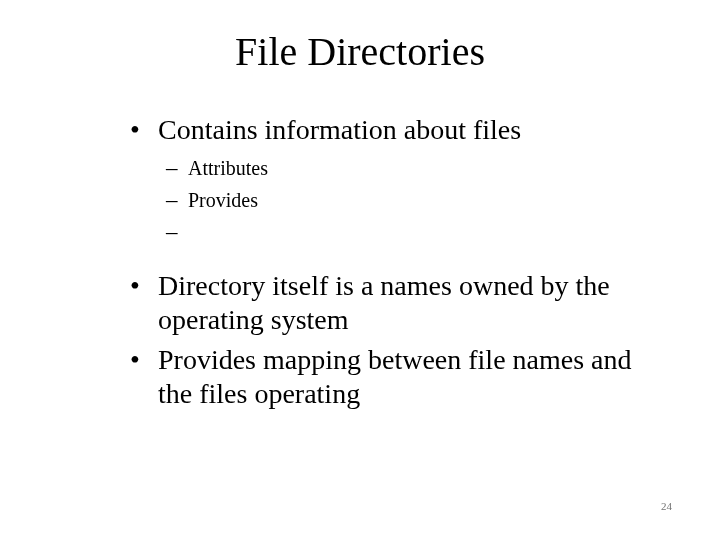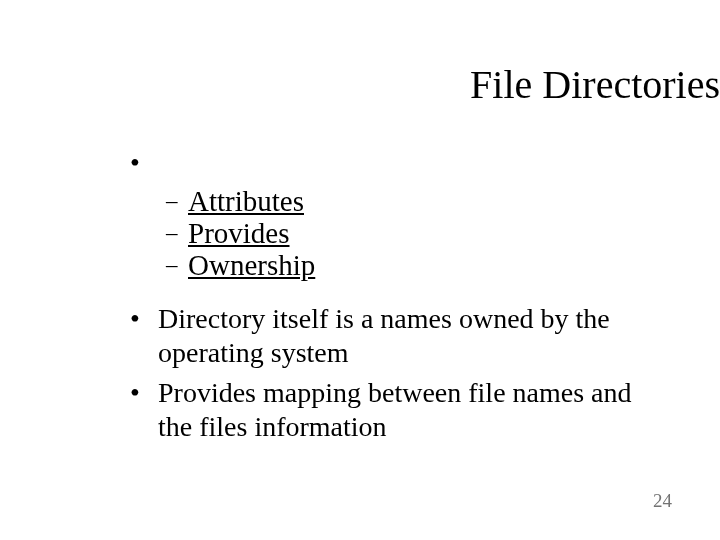--- a/index.html
+++ b/index.html
@@ -18,23 +18,22 @@
     }
     .slide {
       width: 100%;
       height: 100%;
       padding: 28px 0 0 0;
       position: relative;
     }
     .title {
       font-size: 40px;
       font-weight: normal;
-      text-align: right;
+      text-align: center;
       margin-bottom: 38px;
-      margin-top: 33px;
     }
     .content {
       padding-left: 130px;
       padding-right: 80px;
     }
     .bullet-item {
       display: flex;
       align-items: flex-start;
       margin-bottom: 6px;
     }
@@ -58,65 +57,64 @@
       align-items: flex-start;
       margin-bottom: 2px;
     }
     .sub-marker {
       width: 22px;
       font-size: 23px;
       line-height: 30px;
       flex-shrink: 0;
     }
     .sub-text {
-      font-size: 29px;
+      font-size: 20px;
       line-height: 30px;
-      text-decoration: underline;
     }
     .page-number {
       position: absolute;
       bottom: 28px;
       right: 48px;
-      font-size: 19px;
+      font-size: 11px;
       color: #737373;
     }
   </style>
 </head>
 <body>
 
 <div class="slide">
   <div class="title">File Directories</div>
 
   <div class="content">
 
     <div class="bullet-item">
       <div class="bullet-marker">•</div>
+      <div class="bullet-text">Contains information about files</div>
     </div>
 
     <div class="sub-list">
       <div class="sub-item">
         <div class="sub-marker">–</div>
         <div class="sub-text">Attributes</div>
       </div>
       <div class="sub-item">
         <div class="sub-marker">–</div>
         <div class="sub-text">Provides</div>
       </div>
       <div class="sub-item">
         <div class="sub-marker">–</div>
-        <div class="sub-text">Ownership</div>
       </div>
     </div>
 
     <div class="bullet-item">
       <div class="bullet-marker">•</div>
       <div class="bullet-text">Directory itself is a names owned by the operating system</div>
     </div>
 
     <div class="bullet-item">
       <div class="bullet-marker">•</div>
-      <div class="bullet-text">Provides mapping between file names and the files information</div>
+      <div class="bullet-text">Provides mapping between file names and the files operating</div>
     </div>
 
   </div>
 
   <div class="page-number">24</div>
 </div>
 
 </body></html>

